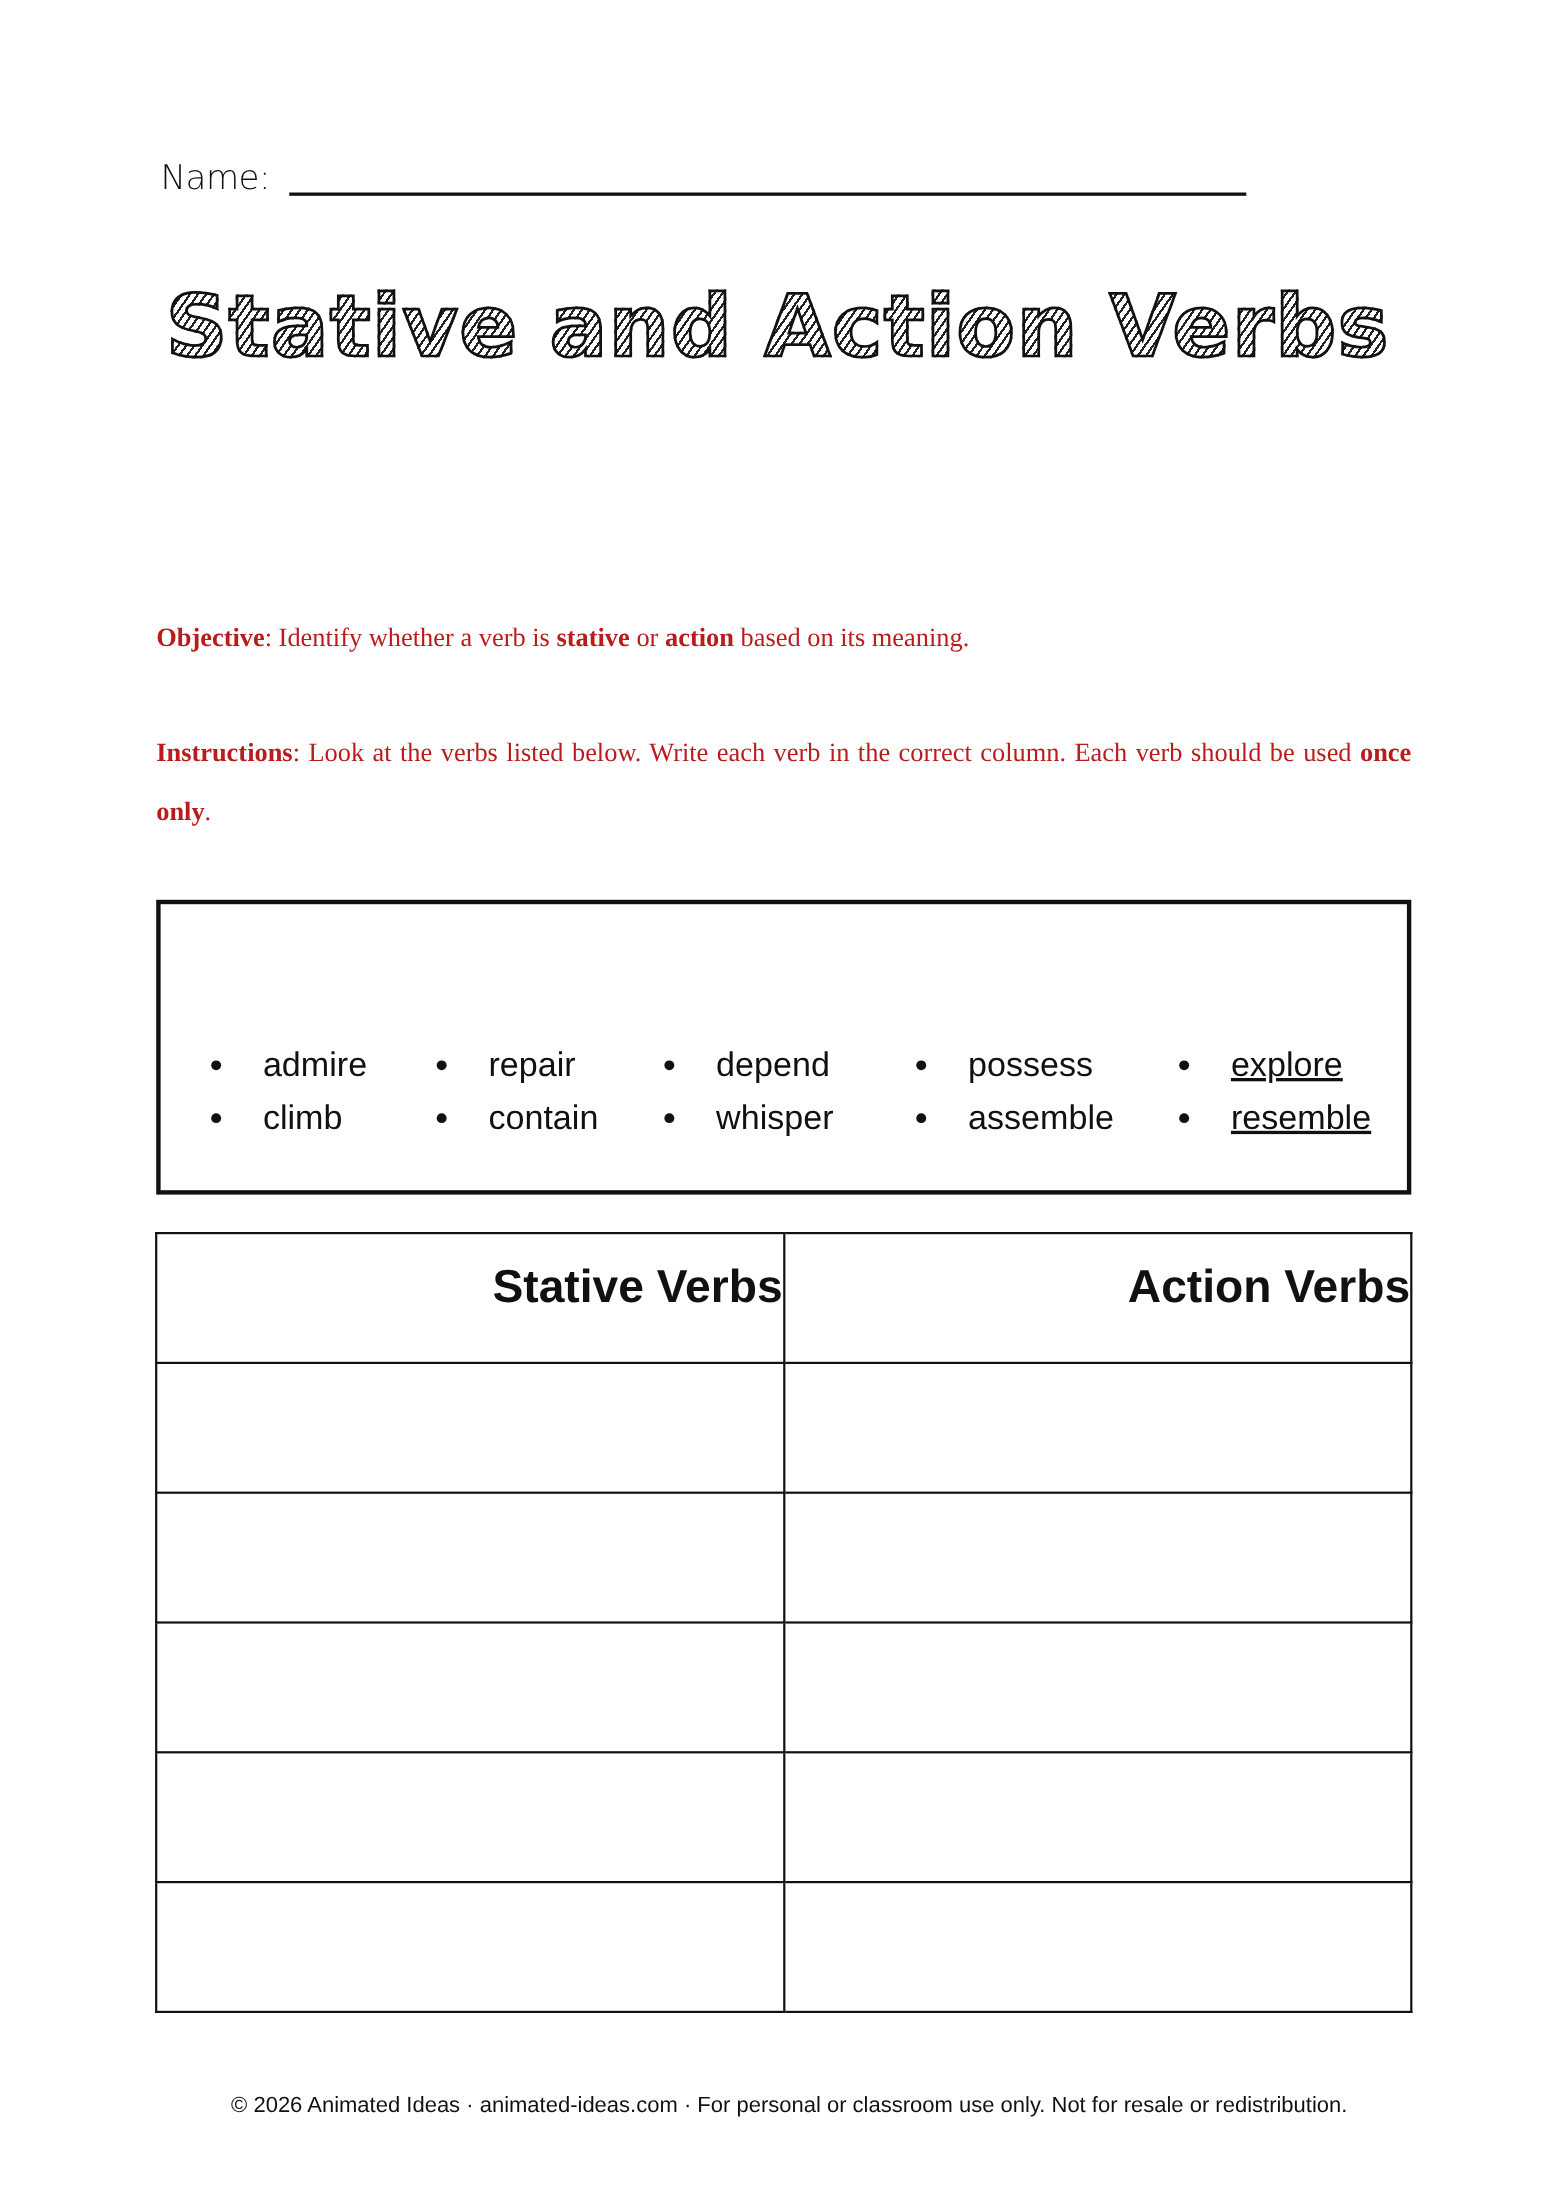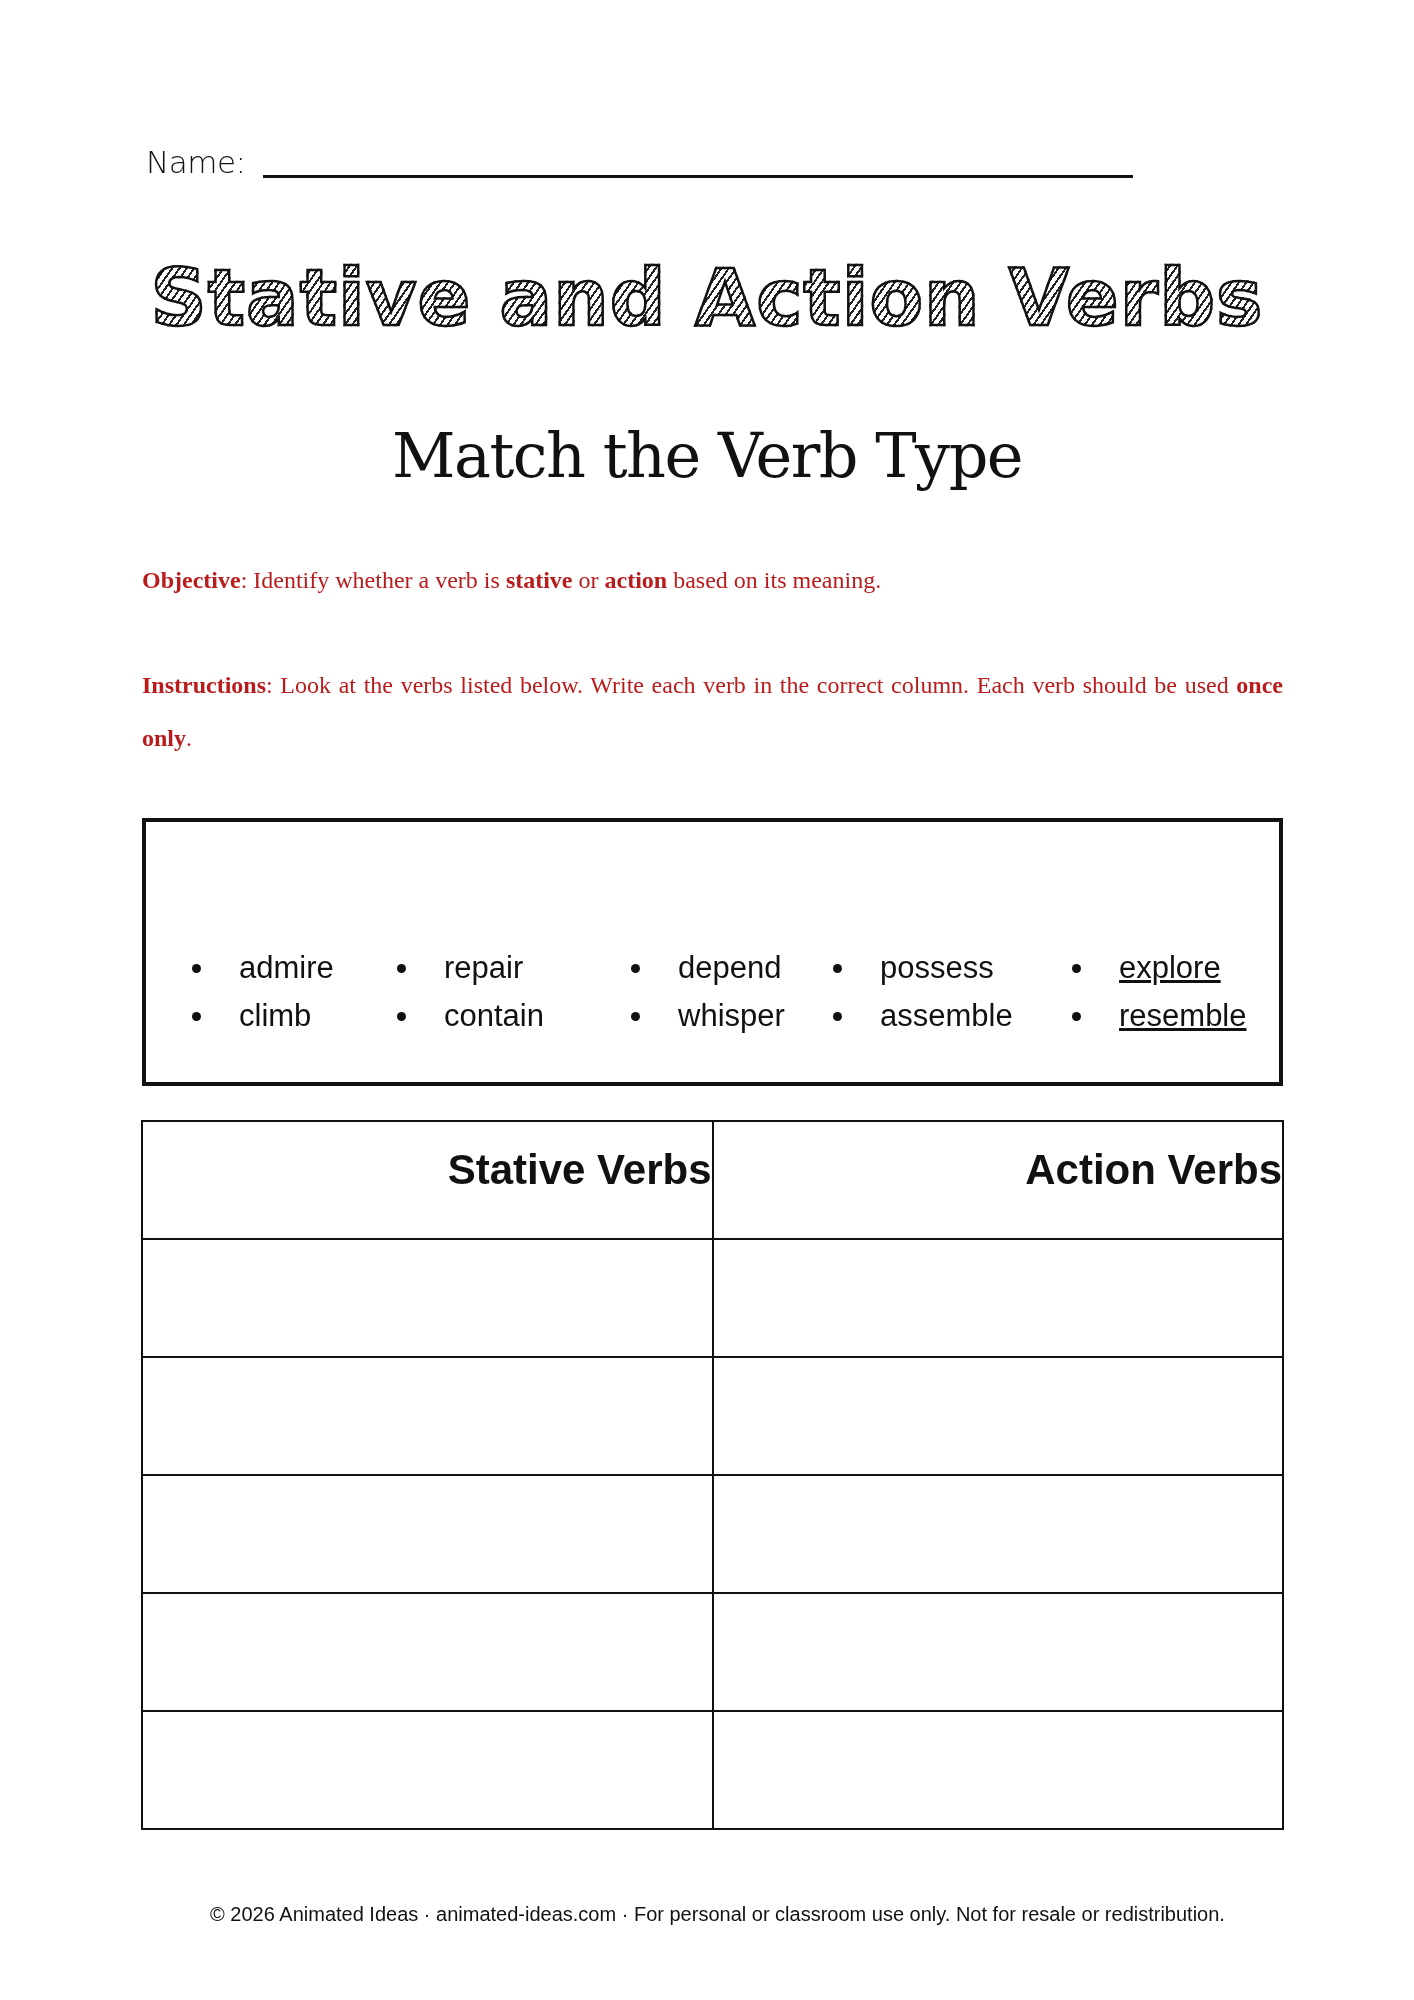--- a/index.html
+++ b/index.html
@@ -138,21 +138,21 @@
     .verb-bullet {
       display: inline-block;
       width: 9px;
       height: 9px;
       border-radius: 50%;
       background: #111;
       margin-right: 22px;
     }
     .c0 { left: 46px; }
     .c1 { left: 251px; }
-    .c2 { left: 485px; }
+    .c2 { left: 458px; }
     .c3 { left: 687px; }
     .c4 { left: 926px; text-decoration: underline; }
 
     
     .answer-table {
       position: absolute;
       left: 141px;
       top: 1120px;
       width: 1143px;
       border-collapse: collapse;
@@ -192,21 +192,20 @@
 
 <div class="page">
 
   <div class="name-row">
     <span class="name-label">Name:</span>
     <span class="name-line"></span>
   </div>
 
   <div class="title">Stative and Action Verbs</div>
 
-  <div class="subtitle">Match the Verb Type</div>
 
   <p class="para objective"><b>Objective</b><span>: Identify whether a verb is </span><b>stative</b><span> or </span><b>action</b><span> based on its meaning.</span></p>
 
   <p class="para instructions"><b>Instructions</b><span>: Look at the verbs listed below. Write each verb in the correct column. Each verb should be used </span><b>once only</b><span>.</span></p>
 
   <div class="verb-box">
     <div class="verb-grid">
       <div class="verb-row">
         <div class="verb-item c0">
             <span class="verb-bullet"></span>

